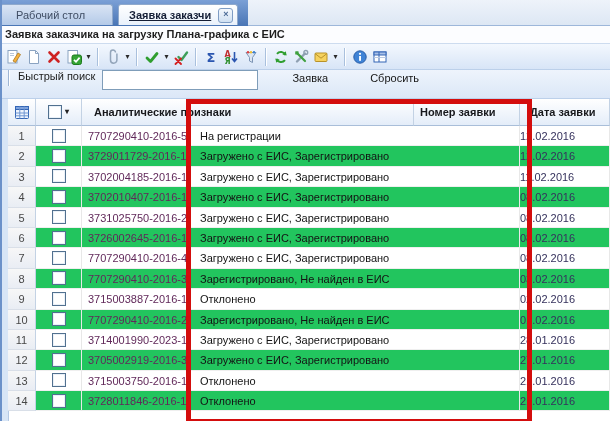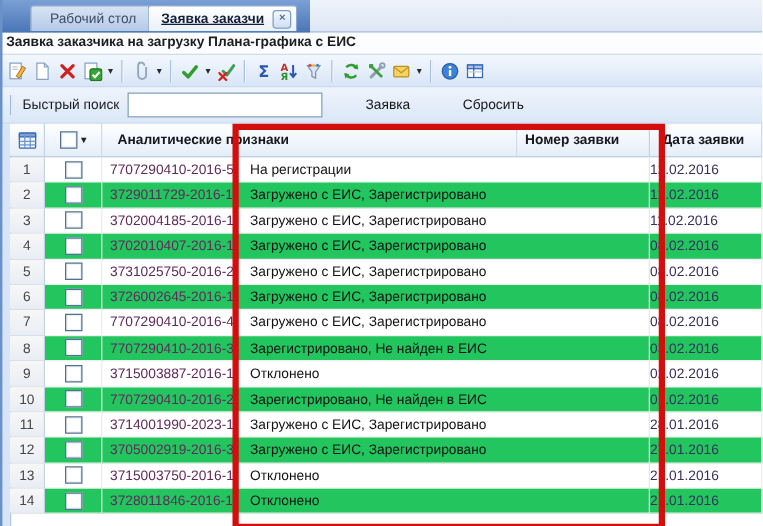--- a/index.html
+++ b/index.html
@@ -4,35 +4,35 @@
 <style>
   html,body{margin:0;padding:0;}
   body{width:610px;height:421px;overflow:hidden;font-family:"Liberation Sans",sans-serif;font-size:11px;background:#fff;}
   .app{position:relative;width:610px;height:421px;background:#fff;overflow:hidden;}
   .frame-left{position:absolute;left:0;top:0;width:2px;height:421px;background:#6b91c9;z-index:9;}
 
   
   .tabbar{position:relative;height:25px;background:linear-gradient(#eef3fa,#dde7f4);border-bottom:1px solid #9db7da;}
   .tabstrip{position:absolute;left:0;top:0;width:248px;height:26px;background:linear-gradient(#7ba0d6,#4975b5);}
   .tab{position:absolute;bottom:0;height:20px;line-height:20px;border:1px solid #8fa9cc;border-bottom:none;border-radius:3px 3px 0 0;padding:0 10px;cursor:pointer;white-space:nowrap;}
-  .tab-inactive{left:24px;width:86px;background:linear-gradient(#d9e4f4,#b4cae8);color:#3f4d63;padding-left:15px;}
+  .tab-inactive{left:0;width:86px;background:linear-gradient(#d9e4f4,#b4cae8);color:#3f4d63;padding-left:15px;}
   .tab-active{left:118px;background:linear-gradient(#ffffff,#e9f1fb);font-weight:bold;color:#141e36;padding-right:26px;text-decoration:underline;}
   .tab-close{position:absolute;right:4px;top:3px;width:13px;height:13px;border:1px solid #7e9cc4;border-radius:3px;background:linear-gradient(#f4f8fd,#cfe0f2);color:#4a6a96;font-size:9px;line-height:11px;text-align:center;font-weight:bold;cursor:pointer;}
 
   
   .titlebar{height:17px;line-height:17px;background:#fcfdff;border-bottom:1px solid #cddcef;font-weight:bold;color:#1d1d1d;padding-left:5px;}
 
   
   .toolbar{height:25px;background:linear-gradient(#f3f8fe,#d8e5f7);border-bottom:1px solid #bcd0ea;display:flex;align-items:center;padding-left:4px;}
   .tbtn{width:20px;height:20px;display:flex;align-items:center;justify-content:center;border-radius:2px;cursor:pointer;}
   .caret{font-size:8px;color:#2a2a2a;width:9px;text-align:center;cursor:pointer;}
   .tsep{width:1px;height:18px;background:#a9c0dd;border-right:1px solid #ffffff;margin:0 4px;}
 
   
-  .searchbar{height:28px;background:linear-gradient(#eef4fc,#dbe7f7);border-bottom:1px solid #bcd0ea;display:flex;align-items:center;padding-left:8px;}
+  .searchbar{height:28px;background:linear-gradient(#eef4fc,#dbe7f7);border-bottom:1px solid #bcd0ea;display:flex;align-items:flex-start;padding-left:8px;}
   .handle{width:1px;height:16px;background:#9fb6d4;border-right:1px solid #fff;margin-right:8px;}
   .search-label{color:#1c1c1c;margin-right:7px;}
   .search-input{width:148px;height:16px;border:1px solid #7f9db9;font-family:"Liberation Sans",sans-serif;font-size:11px;padding:1px 3px;}
   .flatbtn{color:#161616;margin-left:26px;padding:2px 8px;cursor:pointer;border-radius:2px;}
 
   
   .gridwrap{position:relative;}
   .gutter{position:absolute;left:2px;top:0;width:6px;height:322px;background:#d7e5f6;border-right:1px solid #b4c9e4;}
   .grid{position:relative;margin-left:8px;}
   .ghead{display:flex;height:27px;}

